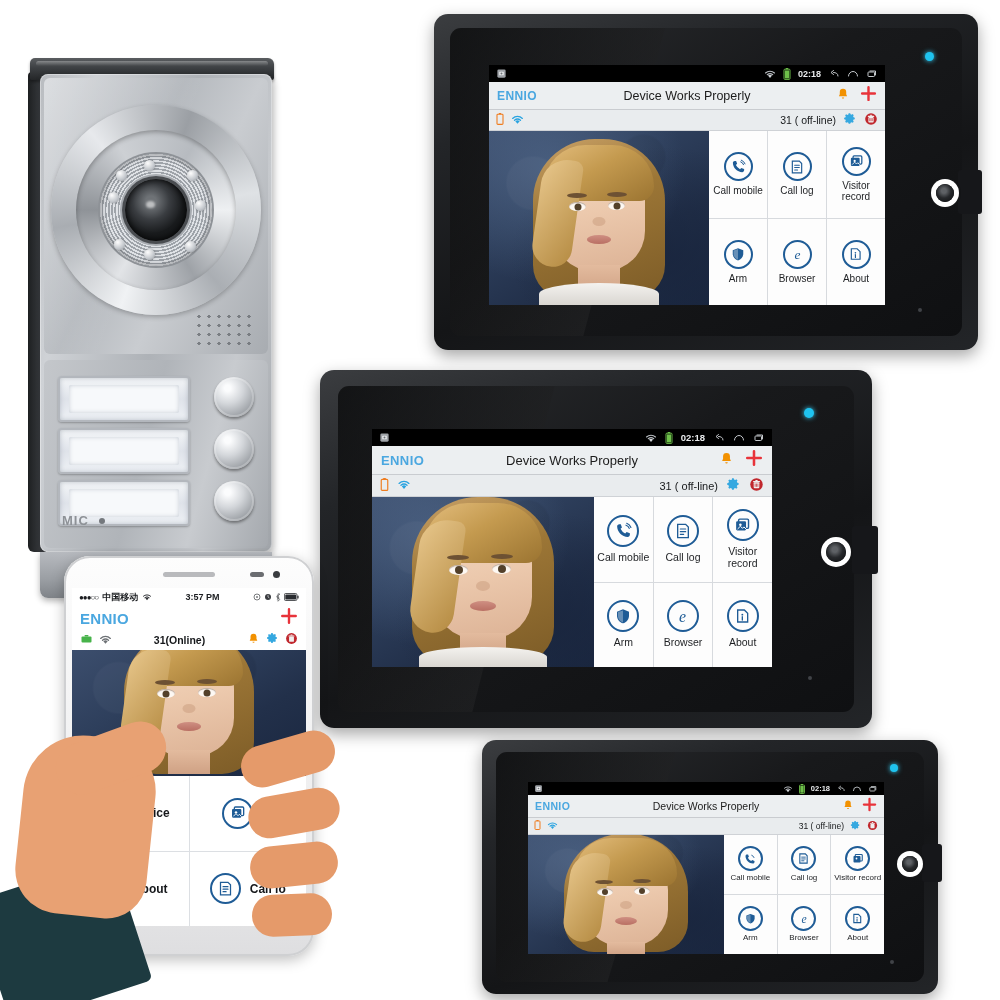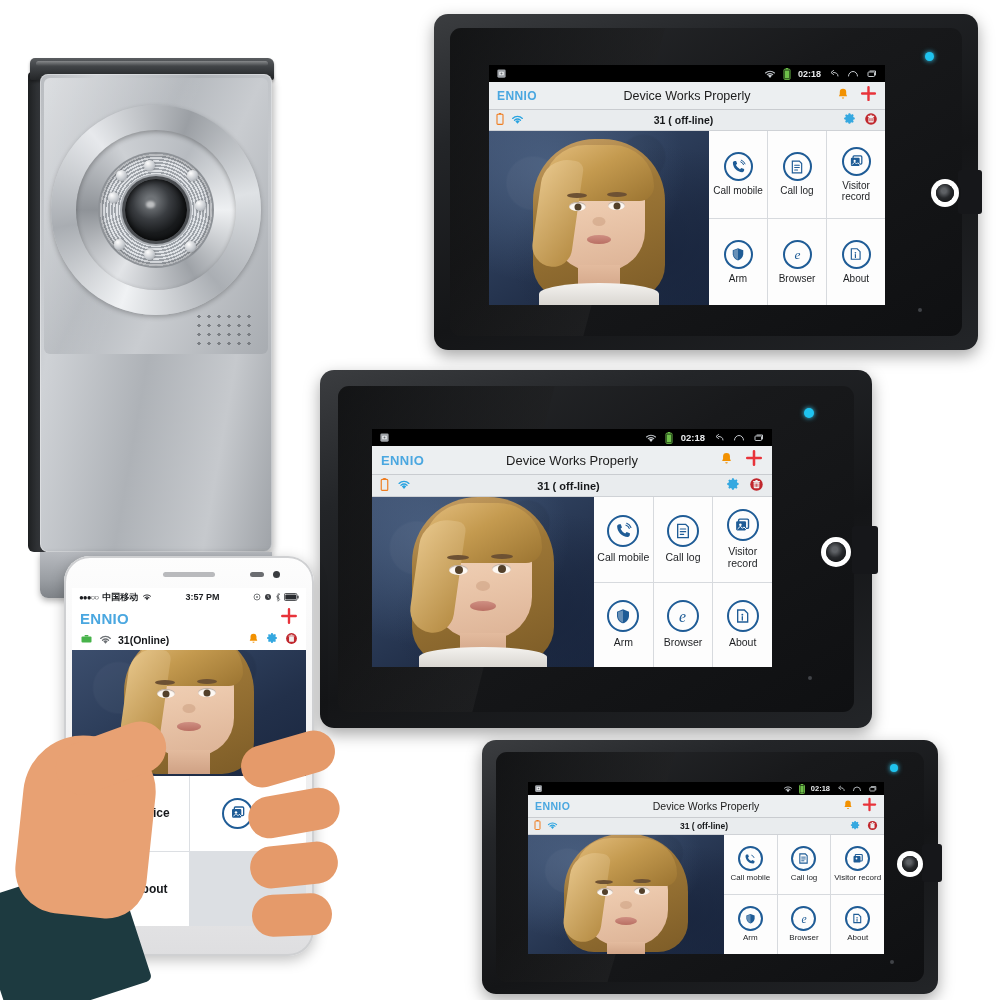--- a/index.html
+++ b/index.html
@@ -94,21 +94,21 @@
   .sys-right{margin-left:auto;display:flex;align-items:center;}
   .sys-ico{display:inline-flex;align-items:center;justify-content:center;}
   .sys-time{color:#e8eaec;font-weight:600;}
   .appbar{background:#eceff1;display:flex;align-items:center;flex:0 0 auto;
     border-bottom:1px solid #c9ccd0;position:relative;}
   .brand{color:#4aa7e0;font-weight:600;letter-spacing:.4px;}
   .appbar-title{position:absolute;left:0;right:0;text-align:center;color:#1c1c1c;font-weight:500;}
   .appbar-actions{margin-left:auto;display:flex;align-items:center;z-index:2;}
   .statusrow{background:#e9ecee;display:flex;align-items:center;flex:0 0 auto;
     border-bottom:1px solid #cfd2d6;}
-  .st-text{color:#16181a;font-weight:700;flex:1;text-align:center;}
+  .st-text{color:#16181a;font-weight:400;flex:1;text-align:right;}
   .content{flex:1;display:flex;min-height:0;}
   .video{position:relative;overflow:hidden;
     background:
       radial-gradient(ellipse at 28% 22%, rgba(90,115,150,.55), rgba(0,0,0,0) 60%),
       radial-gradient(ellipse at 78% 72%, rgba(24,36,60,.75), rgba(0,0,0,0) 62%),
       linear-gradient(150deg,#3c4e6d 0%,#2e3f5c 35%,#22304a 65%,#1a2740 100%);}
   .vid-grain{position:absolute;inset:0;opacity:.30;
     background-image:radial-gradient(circle at 20% 30%, rgba(255,255,255,.10) 0 12%, rgba(0,0,0,0) 13%),
       radial-gradient(circle at 70% 15%, rgba(0,0,0,.18) 0 10%, rgba(0,0,0,0) 11%),
       radial-gradient(circle at 55% 80%, rgba(255,255,255,.07) 0 14%, rgba(0,0,0,0) 15%);}
@@ -204,20 +204,36 @@
               <div class="ir-led" style="right:16px;bottom:14px;"></div>
               <div class="ir-led" style="left:44px;bottom:6px;"></div>
               <div class="ir-led" style="left:14px;bottom:16px;"></div>
               <div class="cam-lens"></div>
             </div>
           </div>
         </div>
         <div class="ds-speaker"></div>
       </div>
 
+      <div class="ds-lower">
+        <div class="name-row" style="top:16px;">
+          <div class="name-plate"></div>
+          <div class="call-btn"></div>
+        </div>
+        <div class="name-row" style="top:68px;">
+          <div class="name-plate"></div>
+          <div class="call-btn"></div>
+        </div>
+        <div class="name-row" style="top:120px;">
+          <div class="name-plate"></div>
+          <div class="call-btn"></div>
+        </div>
+        <div class="mic-label">MIC</div>
+        <div class="mic-dot"></div>
+      </div>
 
     </div>
     <div class="ds-foot"></div>
   </div>
 
   <div class="monitor" style="left:434px;top:14px;width:544px;height:336px;">
     <div class="mon-shell"></div>
     <div class="mon-inner" style="left:16px;top:14px;right:16px;bottom:14px;">
       <div class="mon-gloss"></div>
     </div>
@@ -828,21 +844,21 @@
               <rect x="8" y="4" width="8" height="3" rx="1.4" fill="#47b34a"></rect>
             </svg>
         </span>
         <span>
           <svg width="13" height="11" viewBox="0 0 24 20">
               <path d="M12 18l-4-5a6.4 6.4 0 0 1 8 0z" fill="#6d7175"></path>
               <path d="M3 8a13 13 0 0 1 18 0" stroke="#6d7175" stroke-width="2.4" fill="none" stroke-linecap="round"></path>
               <path d="M6.5 11.5a8.5 8.5 0 0 1 11 0" stroke="#6d7175" stroke-width="2.4" fill="none" stroke-linecap="round"></path>
             </svg>
         </span>
-        <span style="flex:1;font-size:10.5px;font-weight:700;color:#15171a;">31(Online)</span>
+        <span style="flex:1;text-align:center;font-size:10.5px;font-weight:700;color:#15171a;">31(Online)</span>
         <span>
           <svg width="13" height="13" viewBox="0 0 24 24">
               <path d="M12 3a5.5 5.5 0 0 0-5.5 5.5v4L5 16h14l-1.5-3.5v-4A5.5 5.5 0 0 0 12 3z" fill="#f29100"></path>
               <path d="M10 18a2 2 0 0 0 4 0z" fill="#f29100"></path>
             </svg>
         </span>
         <span>
           <svg width="13" height="13" viewBox="0 0 24 24">
               <path d="M12 8.2A3.8 3.8 0 1 0 12 15.8 3.8 3.8 0 0 0 12 8.2zm9-.2-2.2-.5a7.3 7.3 0 0 0-.8-1.9l1.2-1.9-2-2-1.9 1.2a7.3 7.3 0 0 0-1.9-.8L12.9 0h-2.8L9.6 2.3a7.3 7.3 0 0 0-1.9.8L5.8 1.9l-2 2 1.2 1.9a7.3 7.3 0 0 0-.8 1.9L2 8.2v2.8l2.2.5a7.3 7.3 0 0 0 .8 1.9l-1.2 1.9 2 2 1.9-1.2a7.3 7.3 0 0 0 1.9.8l.5 2.1h2.8l.5-2.1a7.3 7.3 0 0 0 1.9-.8l1.9 1.2 2-2-1.2-1.9a7.3 7.3 0 0 0 .8-1.9l2.2-.5z" transform="translate(0,2) scale(0.96)" fill="#35a8e0"></path>
             </svg>
@@ -902,20 +918,29 @@
         <div class="ph-tile">
           <span class="ph-tile-ico">
             <svg width="15" height="15" viewBox="0 0 24 24">
                 <path d="M4 3h10l5 5v13H4z" fill="none" stroke="#1f5c96" stroke-width="2"></path>
                 <circle cx="11" cy="10" r="1.4" fill="#1f5c96"></circle>
                 <path d="M11 13v5" stroke="#1f5c96" stroke-width="2" stroke-linecap="round"></path>
               </svg>
           </span>
           <span>About</span>
         </div>
+        <div class="ph-tile">
+          <span class="ph-tile-ico">
+            <svg width="15" height="15" viewBox="0 0 24 24">
+                <path d="M4 2h12l4 4v16H4z" fill="none" stroke="#1f5c96" stroke-width="2"></path>
+                <path d="M8 9h8M8 13h8M8 17h5" stroke="#1f5c96" stroke-width="1.8" stroke-linecap="round"></path>
+              </svg>
+          </span>
+          <span>Call lo</span>
+        </div>
       </div>
     </div>
   </div>
 
   <div class="hand">
     <div class="sleeve"></div>
     <div class="palm"></div>
     <div class="thumb"></div>
     <div class="finger f1"></div>
     <div class="finger f2"></div>

